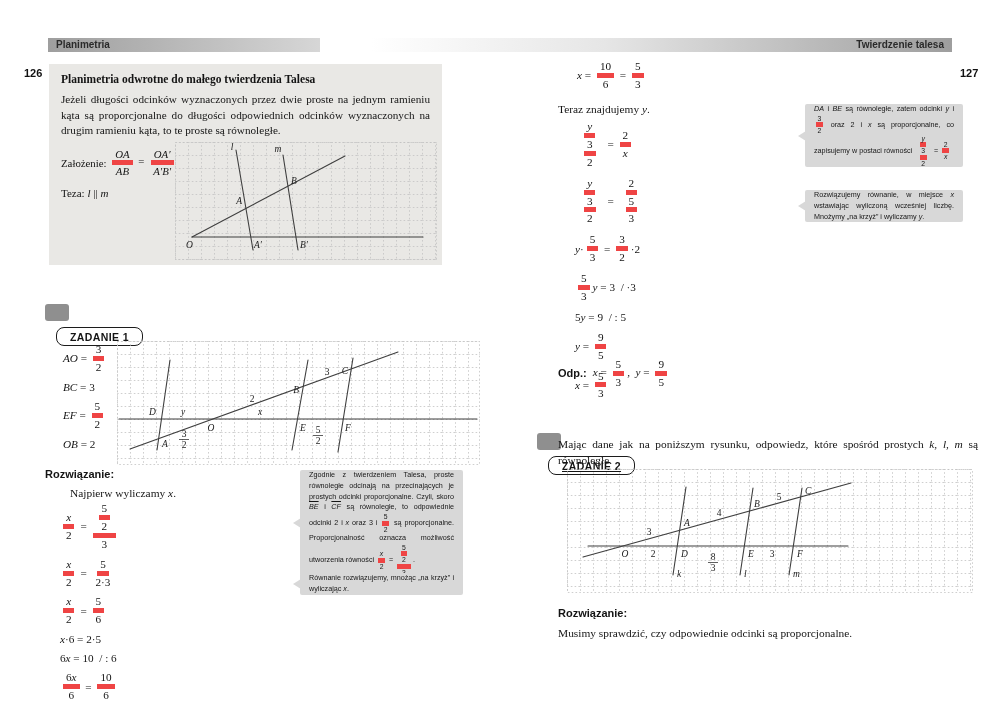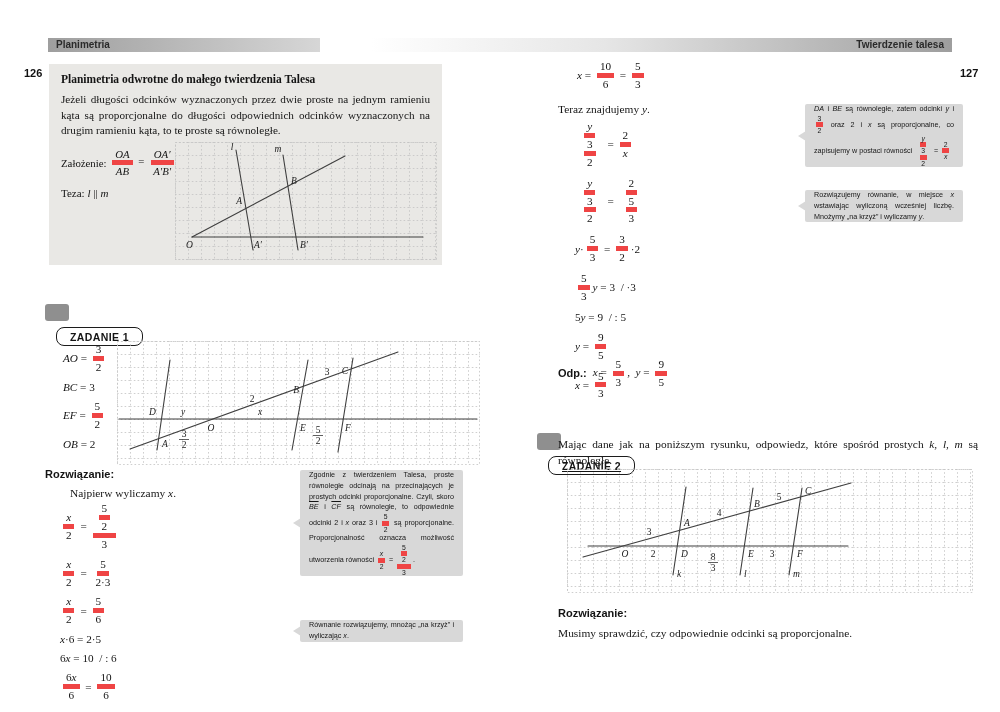--- a/index.html
+++ b/index.html
@@ -167,21 +167,21 @@
           <span class="fnum"><span class="it">x</span></span>
           <span class="fden"><span>2</span></span>
         </span><span> = </span><span class="frac">
           <span class="fnum"><span class="frac">
               <span class="fnum"><span>5</span></span>
               <span class="fden"><span>2</span></span>
             </span></span>
           <span class="fden"><span>3</span></span>
         </span><span>.</span></span>
   </div>
-  <div class="callout" style="left:300px;top:573px;width:163px;margin-top:47px;">
+  <div class="callout" style="left:300px;top:573px;width:163px;">
     <span><span>Równanie rozwiązujemy, mnożąc „na krzyż” i wyliczając </span><span class="it">x</span><span>.</span></span>
   </div>
 
   <div class="pgnum" style="left:960px;">127</div>
   <div class="hbar hbar-right">
     <span>Twierdzenie talesa</span>
   </div>
 
   <div class="eq-block" style="left:577px;top:60px;">
       <div class="eq-row"><span class="it">x</span><span> = </span><span class="frac"><span class="fnum"><span>10</span></span><span class="fden"><span>6</span></span></span><span> = </span><span class="frac"><span class="fnum"><span>5</span></span><span class="fden"><span>3</span></span></span></div>

